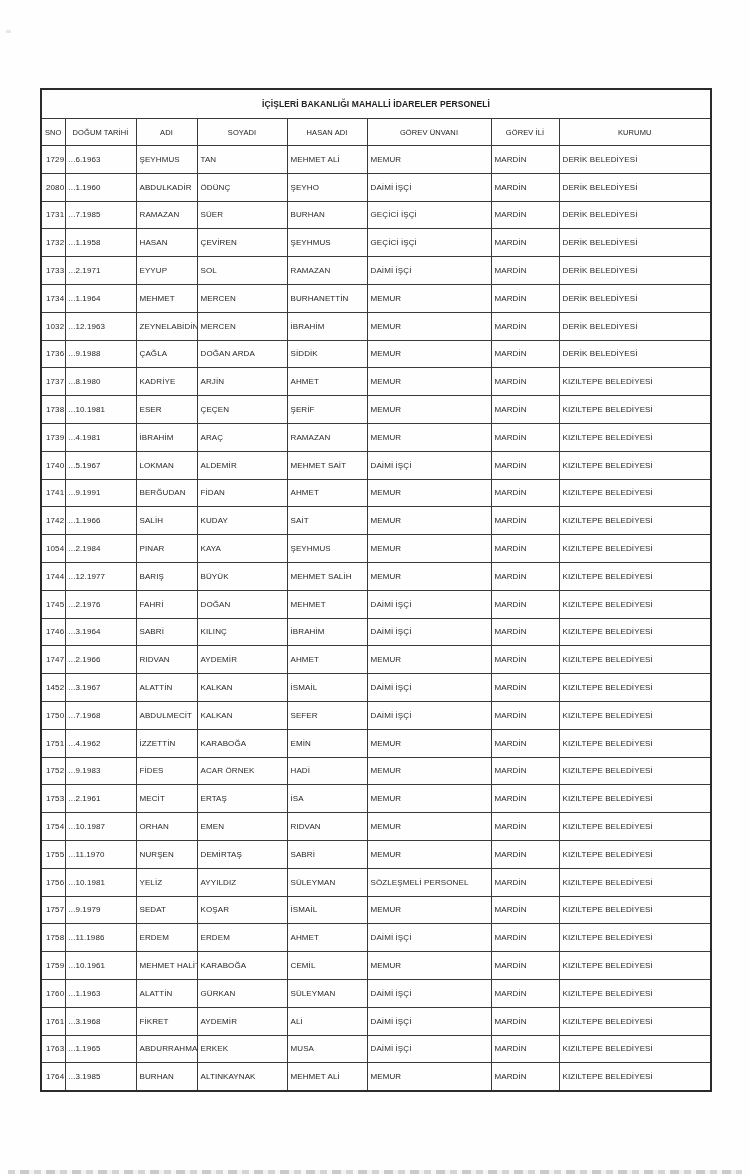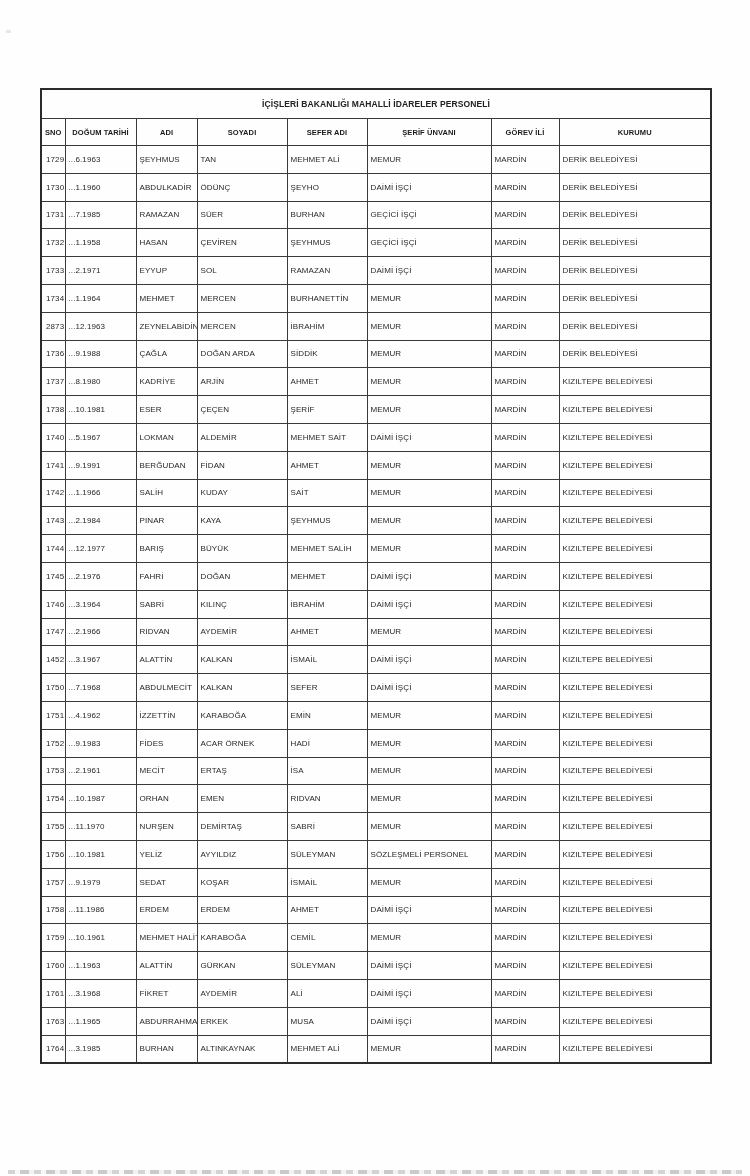--- a/index.html
+++ b/index.html
@@ -38,21 +38,21 @@
     height: 28px;
     text-align: center;
     font-weight: bold;
     font-size: 11.5px;
     letter-spacing: 0.2px;
     color: #171717;
   }
   .header-row th {
     height: 26px;
     text-align: center;
-    font-weight: bold;
+    font-weight: normal;
     font-size: 7.5px;
     color: #1a1a1a;
   }
   .data-row td {
     height: 26.8px;
     text-align: left;
     font-size: 8px;
   }
   .data-row td.c-sno {
     text-align: center;
@@ -105,39 +105,39 @@
       </colgroup>
     <thead>
       <tr>
         <th class="title-cell" colspan="8">İÇİŞLERİ BAKANLIĞI MAHALLİ İDARELER PERSONELİ</th>
       </tr>
       <tr class="header-row" id="header-row">
           <th>SNO</th>
           <th>DOĞUM TARİHİ</th>
           <th>ADI</th>
           <th>SOYADI</th>
-          <th>SEFER ADI</th>
-          <th>ŞERİF ÜNVANI</th>
+          <th>HASAN ADI</th>
+          <th>GÖREV ÜNVANI</th>
           <th>GÖREV İLİ</th>
           <th>KURUMU</th>
         </tr>
     </thead>
     <tbody id="table-body">
         <tr class="data-row">
           <td class="c-sno">1729</td>
           <td class="c-dogum-tarihi">...6.1963</td>
           <td class="c-adi">ŞEYHMUS</td>
           <td class="c-soyadi">TAN</td>
           <td class="c-baba-adi">MEHMET ALİ</td>
           <td class="c-gorev-unvani">MEMUR</td>
           <td class="c-gorev-ili">MARDİN</td>
           <td class="c-kurumu">DERİK BELEDİYESİ</td>
         </tr>
         <tr class="data-row">
-          <td class="c-sno">1730</td>
+          <td class="c-sno">2080</td>
           <td class="c-dogum-tarihi">...1.1960</td>
           <td class="c-adi">ABDULKADİR</td>
           <td class="c-soyadi">ÖDÜNÇ</td>
           <td class="c-baba-adi">ŞEYHO</td>
           <td class="c-gorev-unvani">DAİMİ İŞÇİ</td>
           <td class="c-gorev-ili">MARDİN</td>
           <td class="c-kurumu">DERİK BELEDİYESİ</td>
         </tr>
         <tr class="data-row">
           <td class="c-sno">1731</td>
@@ -173,21 +173,21 @@
           <td class="c-sno">1734</td>
           <td class="c-dogum-tarihi">...1.1964</td>
           <td class="c-adi">MEHMET</td>
           <td class="c-soyadi">MERCEN</td>
           <td class="c-baba-adi">BURHANETTİN</td>
           <td class="c-gorev-unvani">MEMUR</td>
           <td class="c-gorev-ili">MARDİN</td>
           <td class="c-kurumu">DERİK BELEDİYESİ</td>
         </tr>
         <tr class="data-row">
-          <td class="c-sno">2873</td>
+          <td class="c-sno">1032</td>
           <td class="c-dogum-tarihi">...12.1963</td>
           <td class="c-adi">ZEYNELABİDİN</td>
           <td class="c-soyadi">MERCEN</td>
           <td class="c-baba-adi">İBRAHİM</td>
           <td class="c-gorev-unvani">MEMUR</td>
           <td class="c-gorev-ili">MARDİN</td>
           <td class="c-kurumu">DERİK BELEDİYESİ</td>
         </tr>
         <tr class="data-row">
           <td class="c-sno">1736</td>
@@ -213,20 +213,30 @@
           <td class="c-sno">1738</td>
           <td class="c-dogum-tarihi">...10.1981</td>
           <td class="c-adi">ESER</td>
           <td class="c-soyadi">ÇEÇEN</td>
           <td class="c-baba-adi">ŞERİF</td>
           <td class="c-gorev-unvani">MEMUR</td>
           <td class="c-gorev-ili">MARDİN</td>
           <td class="c-kurumu">KIZILTEPE BELEDİYESİ</td>
         </tr>
         <tr class="data-row">
+          <td class="c-sno">1739</td>
+          <td class="c-dogum-tarihi">...4.1981</td>
+          <td class="c-adi">İBRAHİM</td>
+          <td class="c-soyadi">ARAÇ</td>
+          <td class="c-baba-adi">RAMAZAN</td>
+          <td class="c-gorev-unvani">MEMUR</td>
+          <td class="c-gorev-ili">MARDİN</td>
+          <td class="c-kurumu">KIZILTEPE BELEDİYESİ</td>
+        </tr>
+        <tr class="data-row">
           <td class="c-sno">1740</td>
           <td class="c-dogum-tarihi">...5.1967</td>
           <td class="c-adi">LOKMAN</td>
           <td class="c-soyadi">ALDEMİR</td>
           <td class="c-baba-adi">MEHMET SAİT</td>
           <td class="c-gorev-unvani">DAİMİ İŞÇİ</td>
           <td class="c-gorev-ili">MARDİN</td>
           <td class="c-kurumu">KIZILTEPE BELEDİYESİ</td>
         </tr>
         <tr class="data-row">
@@ -243,21 +253,21 @@
           <td class="c-sno">1742</td>
           <td class="c-dogum-tarihi">...1.1966</td>
           <td class="c-adi">SALİH</td>
           <td class="c-soyadi">KUDAY</td>
           <td class="c-baba-adi">SAİT</td>
           <td class="c-gorev-unvani">MEMUR</td>
           <td class="c-gorev-ili">MARDİN</td>
           <td class="c-kurumu">KIZILTEPE BELEDİYESİ</td>
         </tr>
         <tr class="data-row">
-          <td class="c-sno">1743</td>
+          <td class="c-sno">1054</td>
           <td class="c-dogum-tarihi">...2.1984</td>
           <td class="c-adi">PINAR</td>
           <td class="c-soyadi">KAYA</td>
           <td class="c-baba-adi">ŞEYHMUS</td>
           <td class="c-gorev-unvani">MEMUR</td>
           <td class="c-gorev-ili">MARDİN</td>
           <td class="c-kurumu">KIZILTEPE BELEDİYESİ</td>
         </tr>
         <tr class="data-row">
           <td class="c-sno">1744</td>

